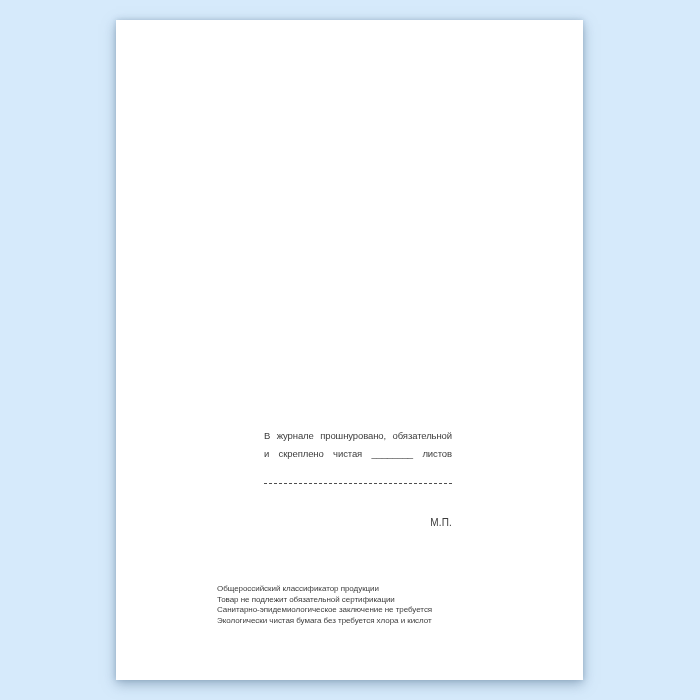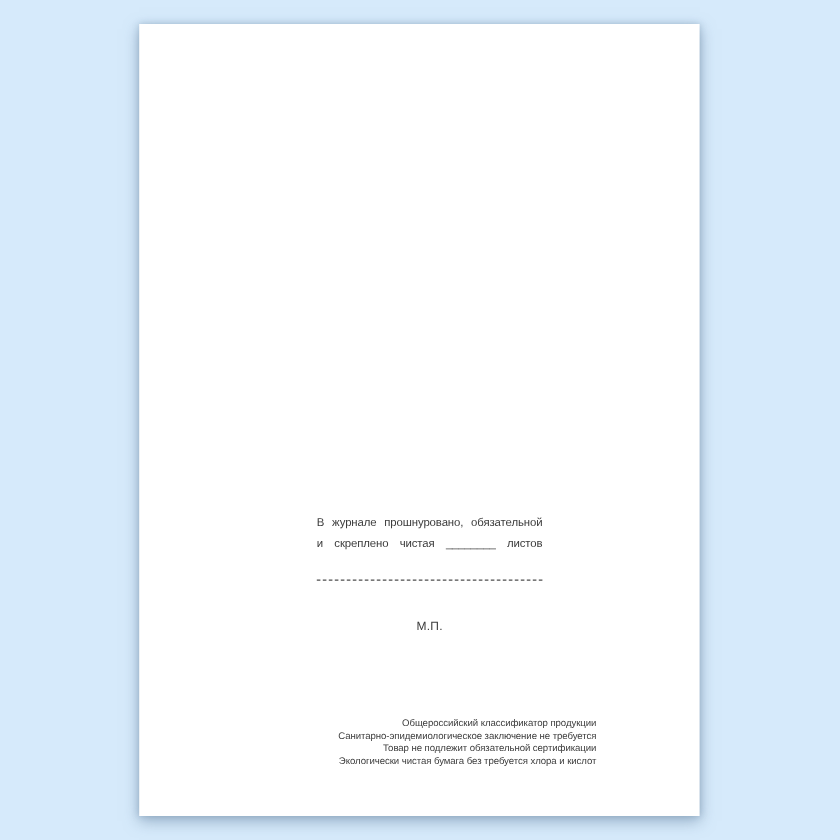--- a/index.html
+++ b/index.html
@@ -41,30 +41,30 @@
   }
   .note-line span { white-space: nowrap; }
   .dashed-rule {
     margin-top: 21px;
     width: 100%;
     height: 0;
     border-top: 1.5px dashed #4e4e4e;
   }
   .seal-mark {
     margin-top: 32px;
-    text-align: center;
+    text-align: right;
     font-size: 10px;
     line-height: 14px;
     letter-spacing: 0.2px;
   }
   .footer-block {
     position: absolute;
-    left: 101px; top: 578px;
+    left: 101px; top: 564px;
     width: 280px;
-    text-align: right;
+    text-align: left;
     font-size: 8px;
     line-height: 10.5px;
     color: var(--text, #3c3c3c);
     letter-spacing: -0.05px;
   }
 </style>
 </head>
 <body>
 
 <div class="canvas">
@@ -88,19 +88,19 @@
       </div>
 
 
       <div class="dashed-rule"></div>
 
       <div class="seal-mark">М.П.</div>
     </div>
 
     <div class="footer-block">
       <div>Общероссийский классификатор продукции</div>
+      <div>Товар не подлежит обязательной сертификации</div>
       <div>Санитарно-эпидемиологическое заключение не требуется</div>
-      <div>Товар не подлежит обязательной сертификации</div>
       <div>Экологически чистая бумага без требуется хлора и кислот</div>
     </div>
 
   </div>
 </div>
 
 </body></html>

